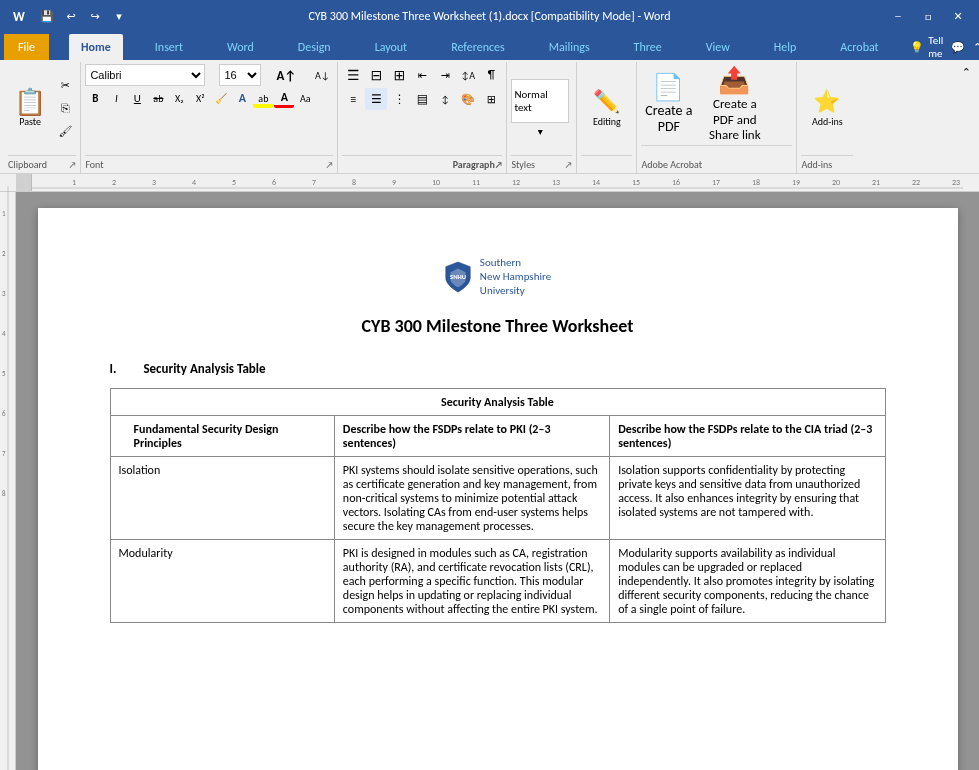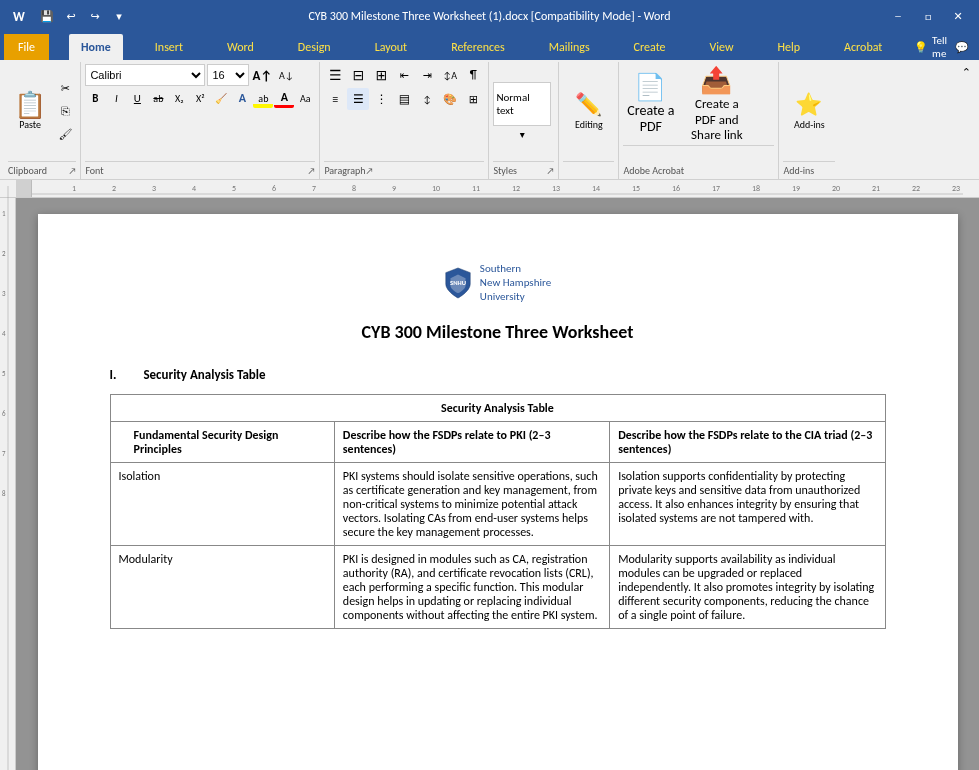--- a/index.html
+++ b/index.html
@@ -29,21 +29,21 @@
       background: #2b579a;
       display: flex;
       align-items: flex-end;
       padding: 0 4px;
       height: 28px;
       gap: 20px;
     }
     .ribbon-tab {
       padding: 4px 12px;
       font-size: 12px;
-      color: #fde047;
+      color: #7dd3fc;
       cursor: pointer;
       height: 26px;
       display: flex;
       align-items: center;
       border-radius: 2px 2px 0 0;
     }
     .ribbon-tab.active { background: #f0f0f0; color: #2b579a; font-weight: 600; }
     .ribbon-tab-file { background: #e8a000; color: white; padding: 4px 14px; height: 26px; border-radius: 0; }
     .ribbon-right { margin-left: auto; display: flex; align-items: center; gap: 8px; }
     .ribbon-right-btn { font-size: 11px; color: white; cursor: pointer; display: flex; align-items: center; gap: 4px; }
@@ -188,21 +188,21 @@
 
 <div class="ribbon-tabs">
   <div class="ribbon-tab ribbon-tab-file">File</div>
   <div class="ribbon-tab active">Home</div>
   <div class="ribbon-tab">Insert</div>
   <div class="ribbon-tab">Word</div>
   <div class="ribbon-tab">Design</div>
   <div class="ribbon-tab">Layout</div>
   <div class="ribbon-tab">References</div>
   <div class="ribbon-tab">Mailings</div>
-  <div class="ribbon-tab">Create</div>
+  <div class="ribbon-tab">Three</div>
   <div class="ribbon-tab">View</div>
   <div class="ribbon-tab">Help</div>
   <div class="ribbon-tab">Acrobat</div>
   <div class="ribbon-right">
     <div class="ribbon-right-btn">
       <span>💡</span>
       <span>Tell me</span>
     </div>
     <div class="ribbon-right-btn">
       <span>💬</span>
@@ -226,21 +226,21 @@
       </div>
     </div>
     <div style="font-size:10px; color:#555; text-align:center; border-top:1px solid #d0d0d0; padding-top:2px; display:flex; justify-content:space-between; align-items:center;">
       <span>Clipboard</span>
       <span style="font-size:9px; cursor:pointer;">↗</span>
     </div>
   </div>
 
   <div style="display:flex; flex-direction:column; padding: 2px 4px; border-right:1px solid #d0d0d0; min-width:160px;">
     <div style="display:flex; flex-direction:column; gap:2px; flex:1; padding-bottom:2px;">
-      <div style="display:flex; gap:2px; ">
+      <div style="display:flex; gap:14px; ">
         <select class="font-select">
           <option>Calibri</option>
         </select>
         <select class="size-select">
           <option>16</option>
         </select>
         <div class="small-btn" title="Increase Font Size" style="font-size:13px; font-weight:bold;">A↑</div>
         <div class="small-btn" title="Decrease Font Size" style="font-size:10px;">A↓</div>
       </div>
       <div style="display:flex; gap:1px; align-items:center; flex-wrap:wrap;">
@@ -283,21 +283,21 @@
       <div style="display:flex; gap:1px; align-items:center;">
         <div class="small-btn" title="Align Left" style="font-size:12px;">≡</div>
         <div class="small-btn active" title="Center" style="font-size:12px; background:#dde8f8;">☰</div>
         <div class="small-btn" title="Align Right" style="font-size:12px;">⋮</div>
         <div class="small-btn" title="Justify" style="font-size:12px;">▤</div>
         <div class="small-btn" title="Line Spacing" style="font-size:10px;">↕</div>
         <div class="small-btn" title="Shading" style="font-size:11px;">🎨</div>
         <div class="small-btn" title="Borders" style="font-size:11px;">⊞</div>
       </div>
     </div>
-    <div style="font-size:10px; color:#555; border-top:1px solid #d0d0d0; padding-top:2px; display:flex; justify-content:flex-start; align-items:center;">
+    <div style="font-size:10px; color:#555; border-top:1px solid #d0d0d0; padding-top:2px; display:flex; justify-content:flex-end; align-items:center;font-weight:bold;">
       <span>Paragraph</span>
       <span style="font-size:9px; cursor:pointer;">↗</span>
     </div>
   </div>
 
   <div style="display:flex; flex-direction:column; padding: 2px 4px; border-right:1px solid #d0d0d0; min-width:70px;">
     <div style="flex:1; display:flex; align-items:center; padding-bottom:2px;">
       <div style="display:flex; flex-direction:column; align-items:center; cursor:pointer;">
         <div style="width:58px; height:44px; border:1px solid #ccc; background:white; display:flex; align-items:center; justify-content:center; font-size:11px; padding:2px;">Normal text</div>
         <div style="font-size:10px; margin-top:2px;">▾</div>
@@ -323,21 +323,21 @@
     <div style="flex:1; display:flex; align-items:center; gap:6px; padding-bottom:2px;">
       <div style="display:flex; flex-direction:column; align-items:center; cursor:pointer;">
         <div style="font-size:26px; color:#c42b1c;">📄</div>
         <div style="font-size:14px; text-align:center; max-width:55px; line-height:1.2;">Create a PDF</div>
       </div>
       <div style="display:flex; flex-direction:column; align-items:center; cursor:pointer;">
         <div style="font-size:26px; color:#c42b1c;">📤</div>
         <div style="font-size:13px; text-align:center; max-width:65px; line-height:1.2;">Create a PDF and Share link</div>
       </div>
     </div>
-    <div style="font-size:10px; color:#555; border-top:1px solid #d0d0d0; padding-top:18px;">
+    <div style="font-size:10px; color:#555; border-top:1px solid #d0d0d0; padding-top:12px;">
       <span>Adobe Acrobat</span>
     </div>
   </div>
 
   <div style="display:flex; flex-direction:column; padding: 2px 4px; min-width:60px;">
     <div style="flex:1; display:flex; flex-direction:column; align-items:center; justify-content:center; padding-bottom:2px; cursor:pointer;">
       <div style="font-size:22px; color:#e8a000;">⭐</div>
       <div style="font-size:10px;">Add-ins</div>
     </div>
     <div style="font-size:10px; color:#555; border-top:1px solid #d0d0d0; padding-top:2px;">

